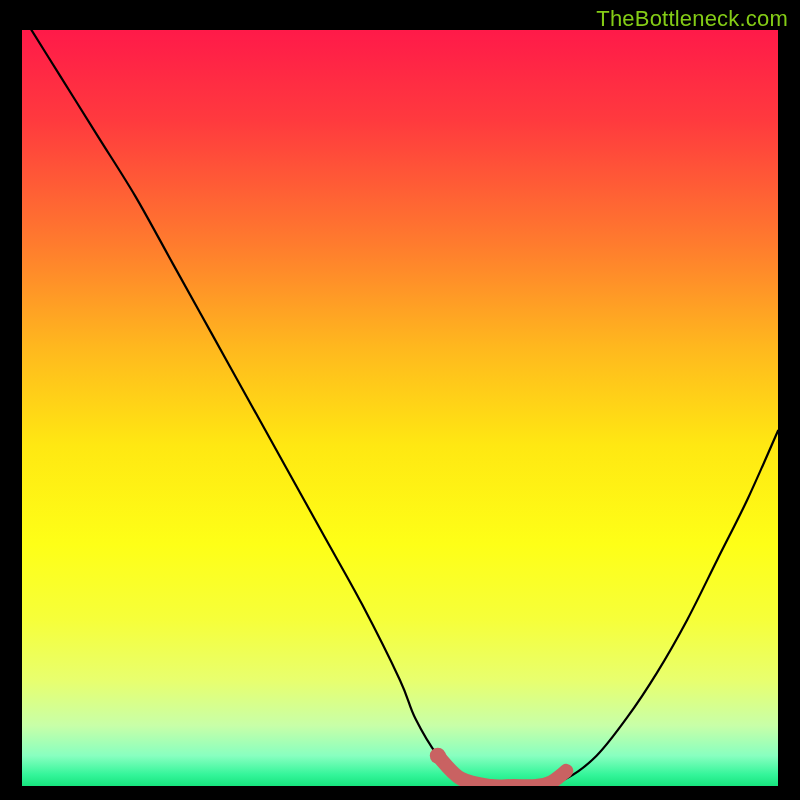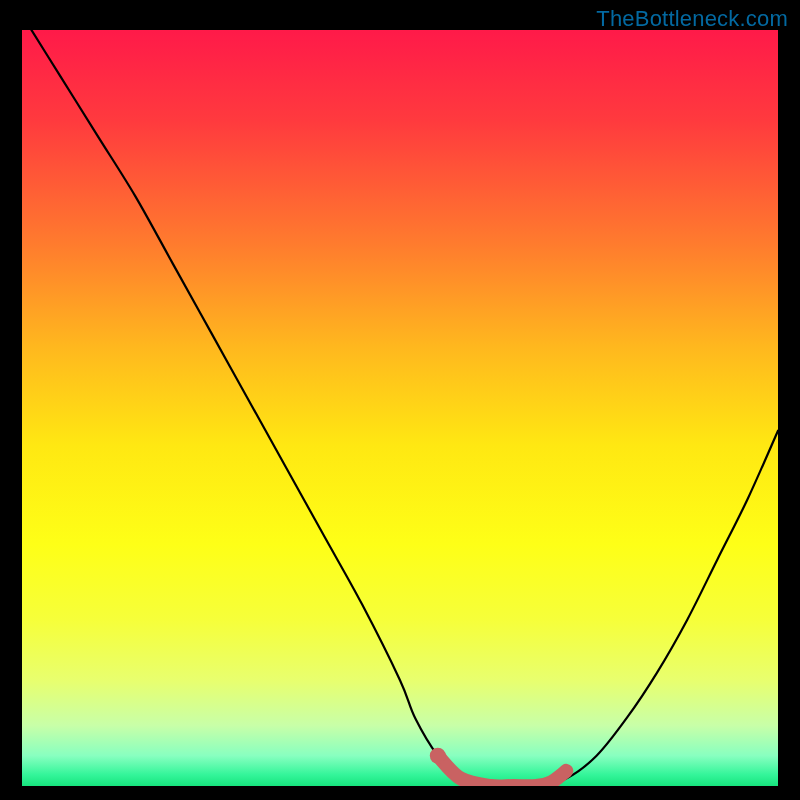--- a/index.html
+++ b/index.html
@@ -10,21 +10,21 @@
     height: 800px;
     background: #000;
   }
   .watermark {
     position: absolute;
     top: 6px;
     right: 12px;
     font-family: Arial, Helvetica, sans-serif;
     font-size: 22px;
     font-weight: 500;
-    color: #0369a1;
+    color: #84cc16;
     letter-spacing: 0.2px;
     z-index: 10;
   }
   .plot-frame {
     position: absolute;
     left: 22px;
     top: 30px;
     width: 756px;
     height: 756px;
     background: #000;

